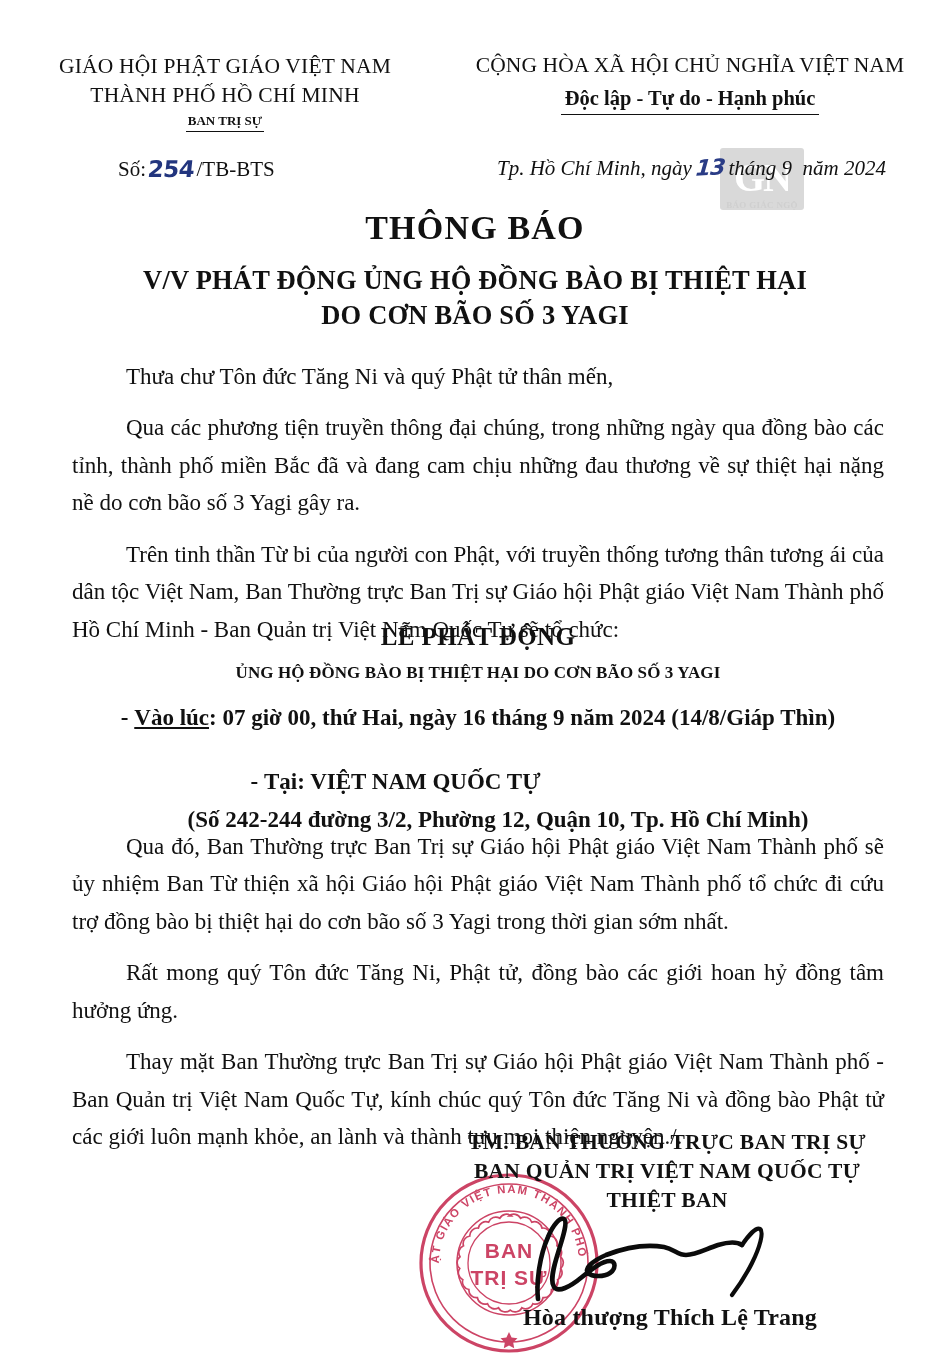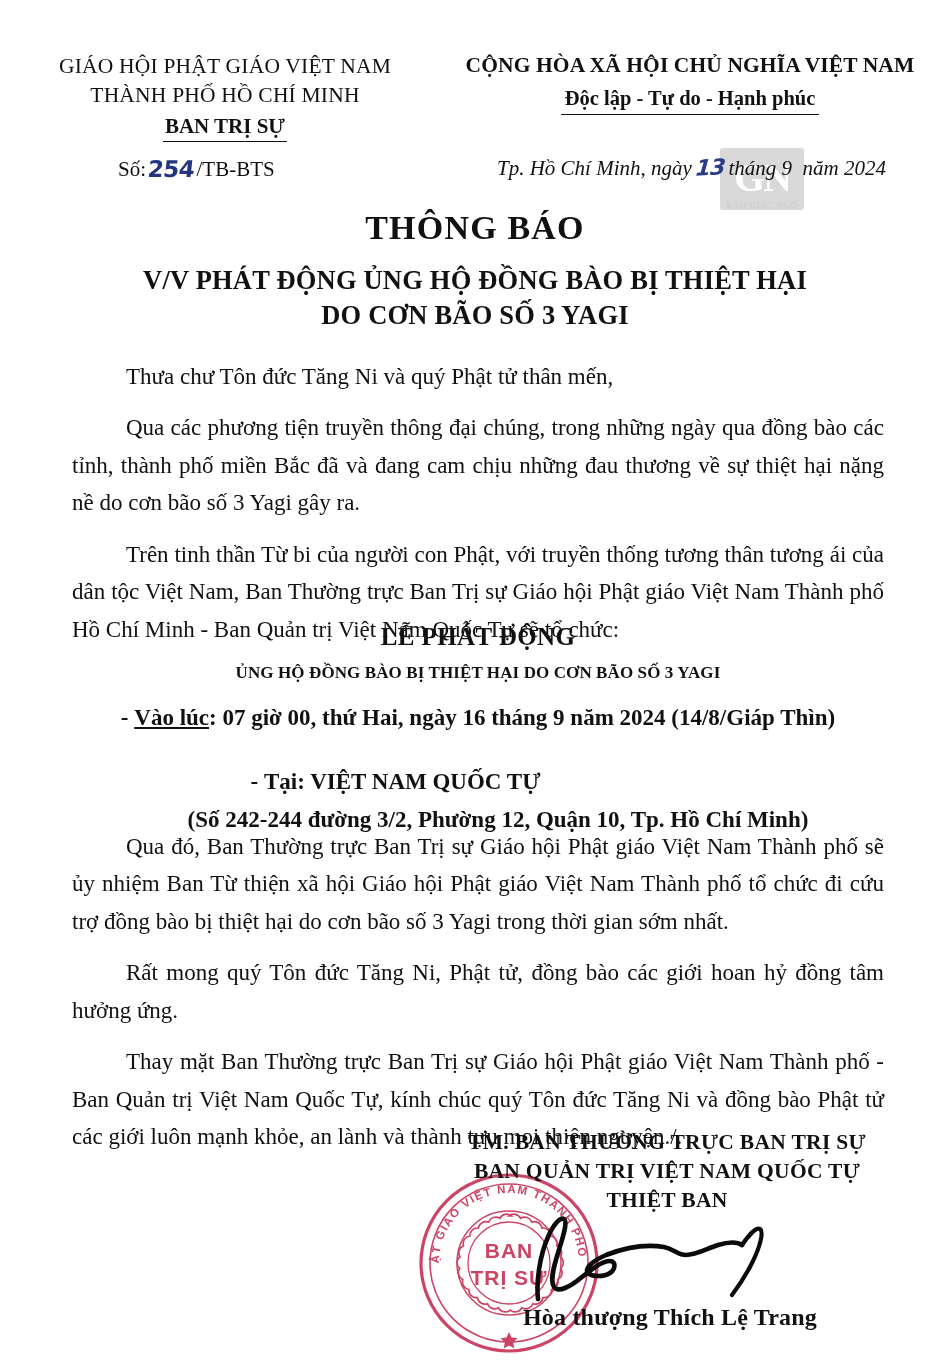--- a/index.html
+++ b/index.html
@@ -43,31 +43,31 @@
     width: 500px;
     text-align: center;
   }
   .org-line {
     font-size: 21.5px;
     letter-spacing: 0.2px;
     line-height: 1.33;
     white-space: nowrap;
   }
   .org-sub {
-    font-size: 21px;
+    font-size: 13px;
     font-weight: bold;
     margin-top: 4px;
     display: inline-block;
     border-bottom: 1.6px solid #111;
     padding: 0 2px 1px 2px;
     line-height: 1.3;
   }
   .nation-line {
     font-size: 21.5px;
-    font-weight: bold;
+    font-weight: normal;
     letter-spacing: 0.1px;
     line-height: 1.3;
     white-space: nowrap;
   }
   .nation-motto {
     font-size: 20.5px;
     font-weight: bold;
     margin-top: 5px;
     display: inline-block;
     border-bottom: 1.8px solid #111;

